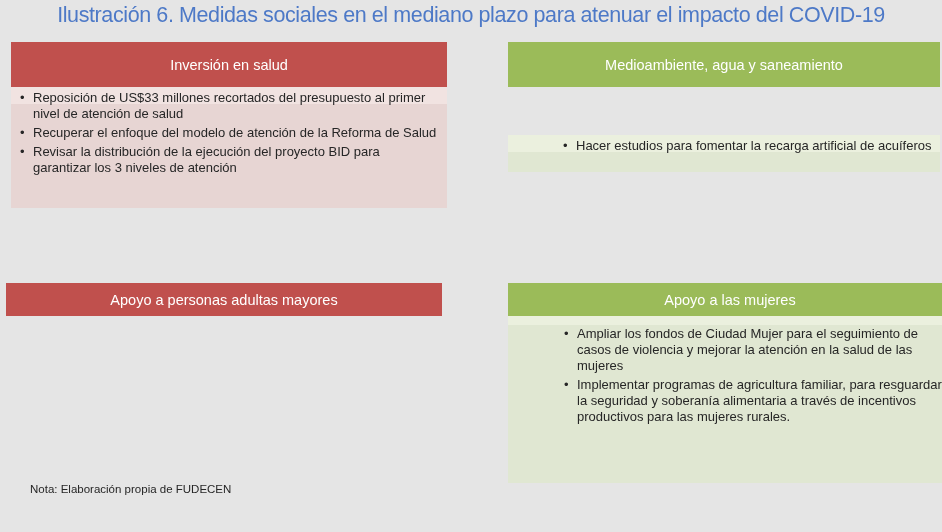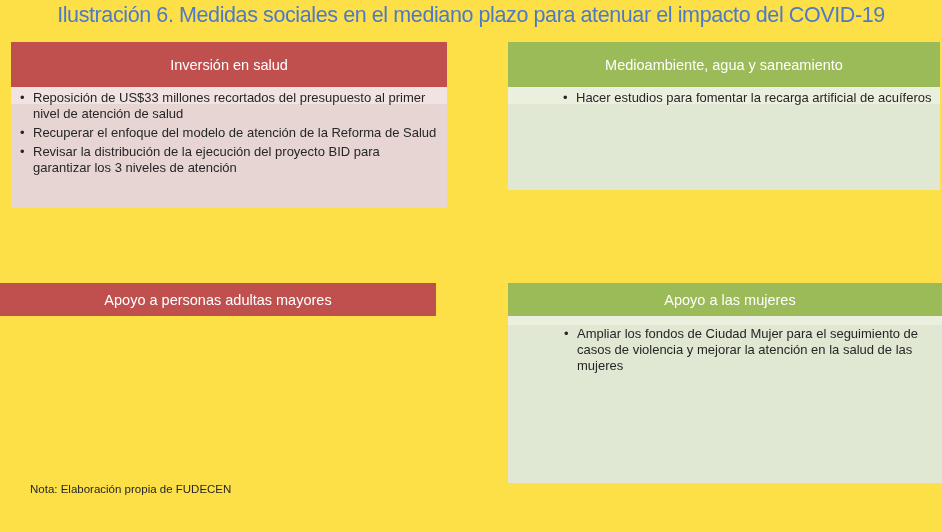--- a/index.html
+++ b/index.html
@@ -5,42 +5,42 @@
   html, body {
     margin: 0;
     padding: 0;
     background: #ffffff;
     font-family: "Liberation Sans", sans-serif;
   }
   .canvas {
     position: relative;
     width: 942px;
     height: 532px;
-    background: #fde047;
+    background: #e5e5e5;
     overflow: hidden;
   }
   .fig-title {
     position: absolute;
     top: 3px;
     left: 0;
     width: 100%;
     text-align: center;
     font-size: 21.5px;
     letter-spacing: -0.4px;
     color: var(--title-text, #4d79c7);
     white-space: nowrap;
   }
   .card {
     position: absolute;
     display: flex;
     flex-direction: column;
   }
   .card-tl { left: 11px;  top: 42px;  width: 436px; height: 166px; }
-  .card-tr { left: 508px; top: 42px;  width: 432px; height: 148px; }
-  .card-bl { left: 0;  top: 283px; width: 436px; height: 164px; }
+  .card-tr { left: 508px; top: 42px;  width: 432px; height: 130px; gap: 48px; }
+  .card-bl { left: 6px;  top: 283px; width: 436px; height: 164px; }
   .card-br { left: 508px; top: 283px; width: 444px; height: 200px; justify-content: flex-end; }
 
   .card-header {
     flex: 0 0 auto;
     display: flex;
     align-items: center;
     justify-content: center;
     color: var(--header-text, #ffffff);
     font-size: 14.5px;
     text-align: center;
@@ -130,19 +130,20 @@
   <div class="card card-bl red">
     <div class="card-header h-short">Apoyo a personas adultas mayores</div>
   </div>
 
   <div class="card card-br green">
     <div class="card-header h-short">Apoyo a las mujeres</div>
     <div class="card-body">
       <div class="band band-short"></div>
       <ul class="bullets pad-bottom">
           <li>Ampliar los fondos de Ciudad Mujer para el seguimiento de casos de violencia y mejorar la atención en la salud de las mujeres</li>
+          <li>Implementar programas de agricultura familiar, para resguardar la seguridad y soberanía alimentaria a través de incentivos productivos para las mujeres rurales.</li>
         </ul>
     </div>
   </div>
 
   <div class="fig-note">Nota: Elaboración propia de FUDECEN</div>
 
 </div>
 
 </body></html>

